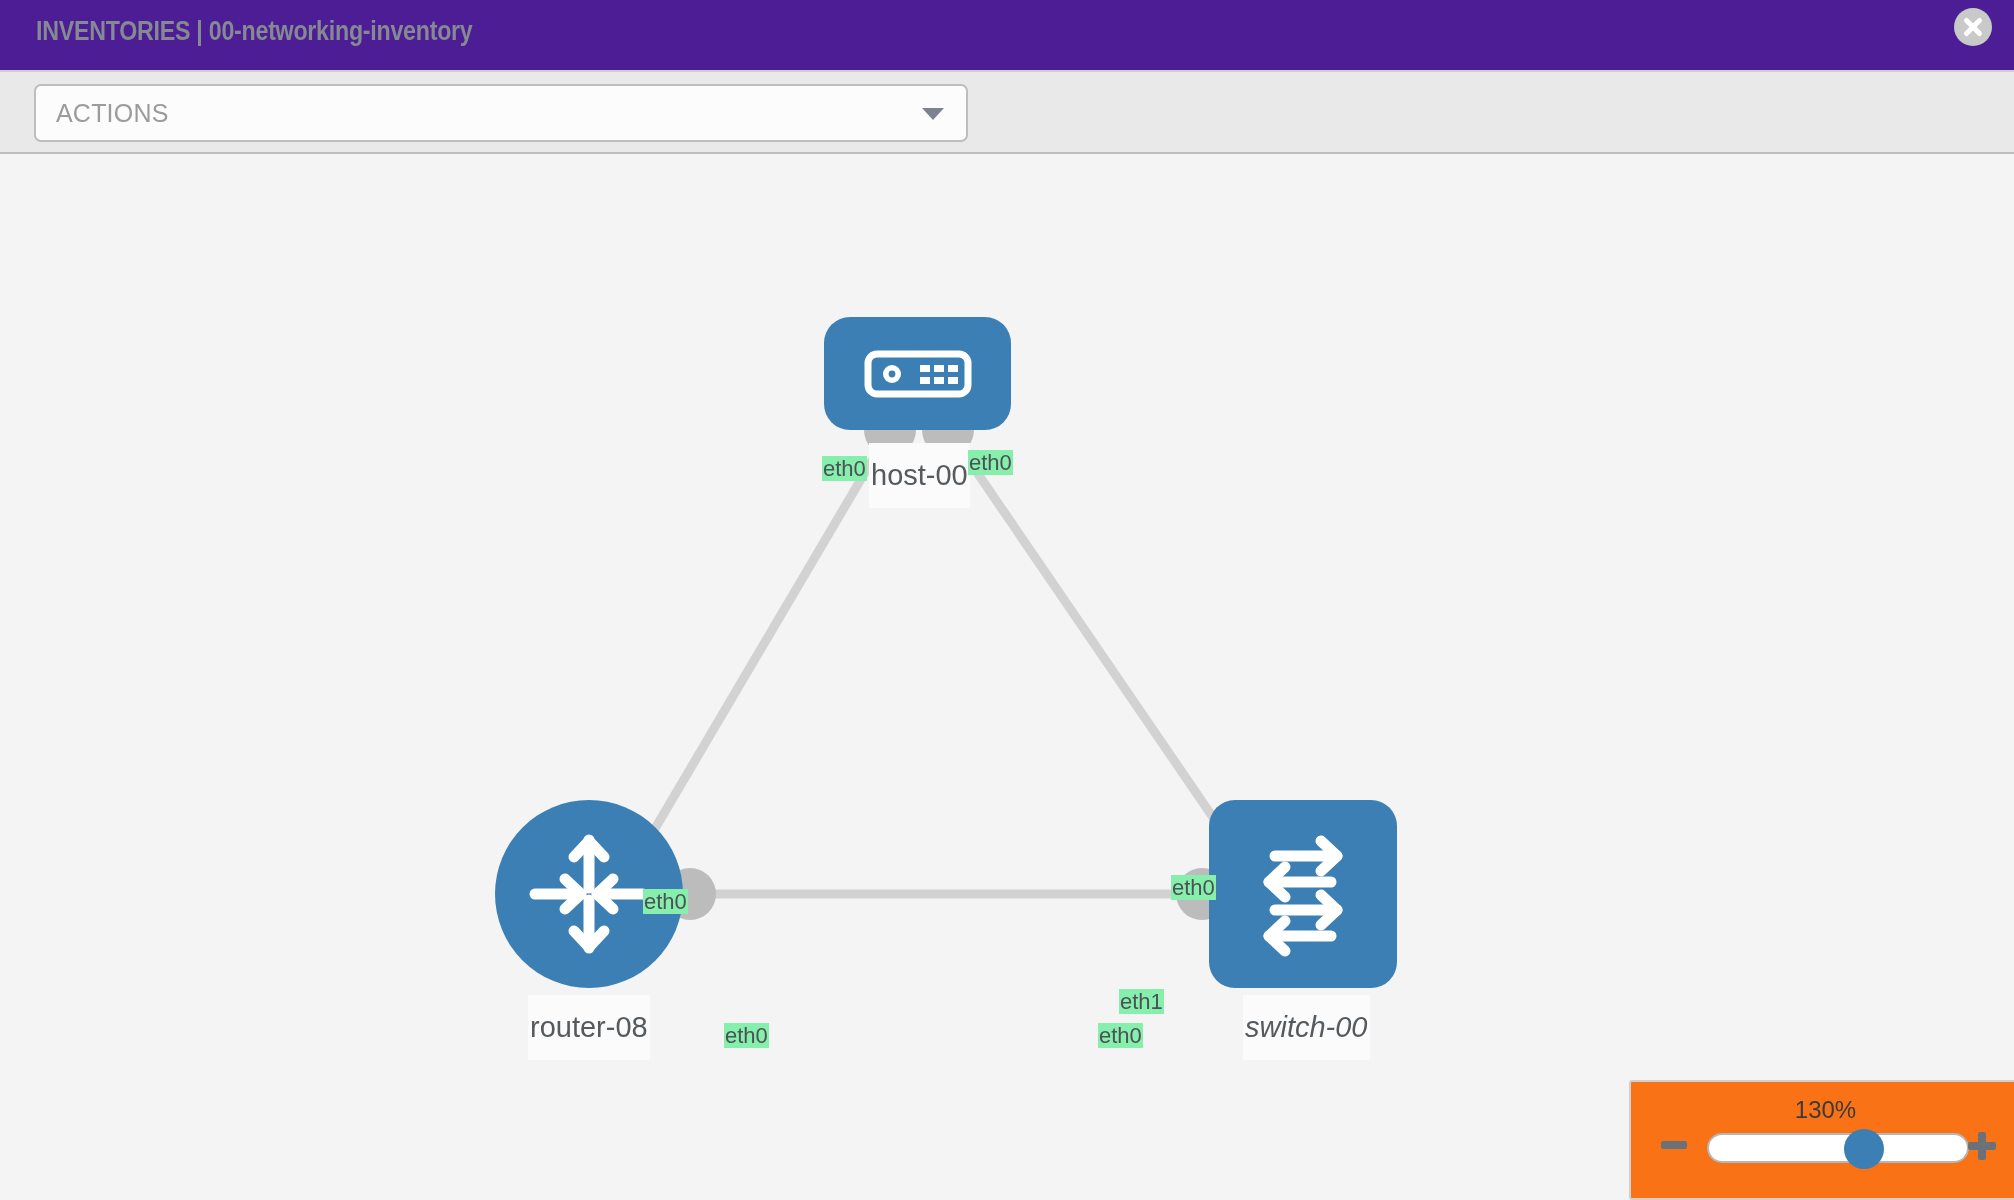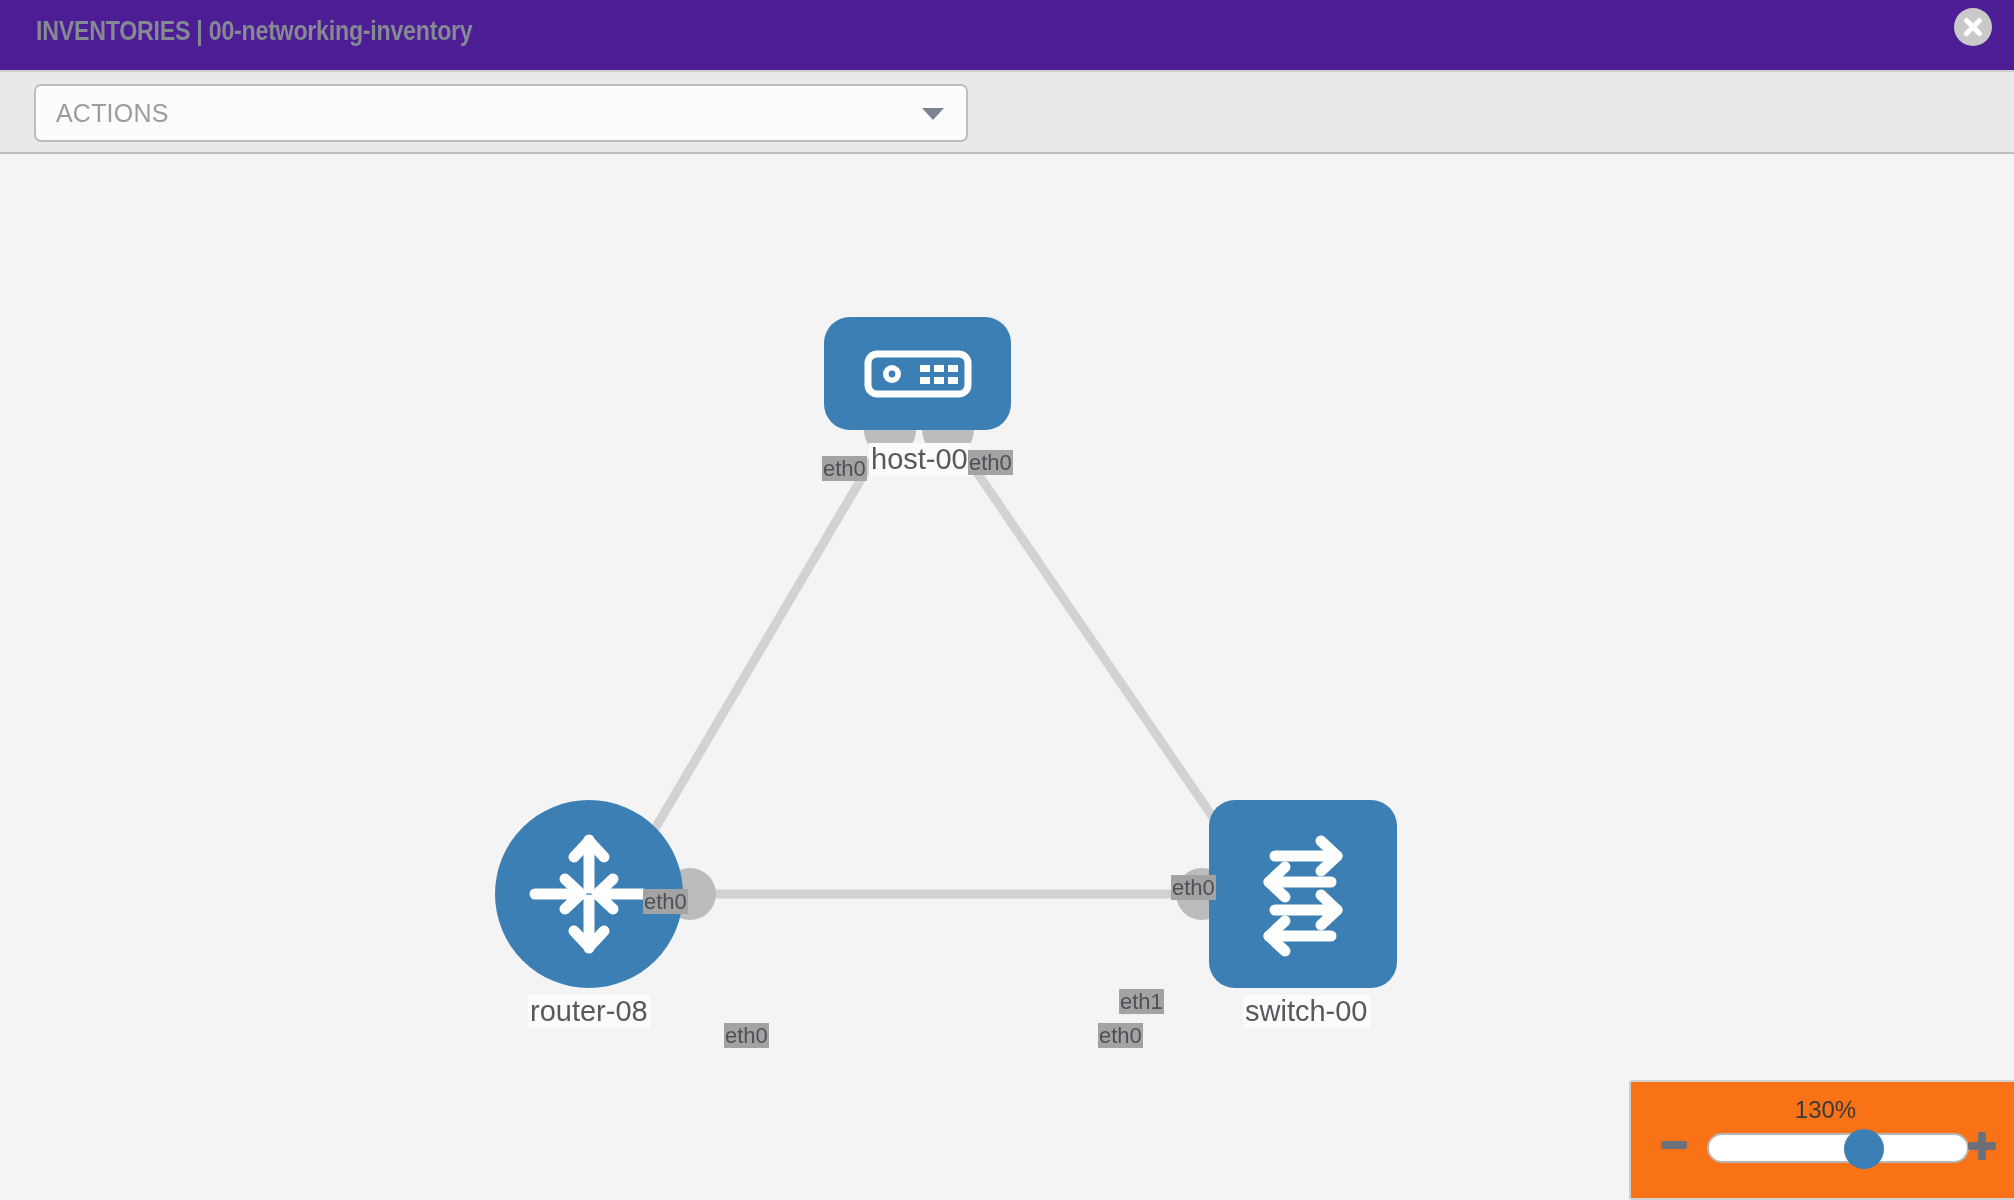--- a/index.html
+++ b/index.html
@@ -117,32 +117,32 @@
     border-radius: 26px;
   }
   .node svg { position: absolute; top: 0; left: 0; }
 
   .node-label {
     position: absolute;
     font-size: 29px;
     color: #555a5f;
     background: #fbfbfb;
     white-space: nowrap;
-    padding: 0 2px;
+    padding: 16px 2px;
     line-height: 1.15;
   }
   .lbl-host   { left: 869px; top: 289px; }
   .lbl-router { left: 528px; top: 841px; }
-  .lbl-switch { left: 1243px; top: 841px; }
+  .lbl-switch { left: 1243px; top: 841px; font-style: italic; }
 
   .iface-label {
     position: absolute;
     font-size: 22px;
     color: #4c5157;
-    background: #a3a3a3;
+    background: #86efac;
     white-space: nowrap;
     padding: 0 1px;
     line-height: 1.15;
   }
   .if-host-left   { left: 822px; top: 302px; }
   .if-host-right  { left: 968px; top: 296px; }
   .if-router-up   { left: 643px; top: 735px; }
   .if-switch-up   { left: 1171px; top: 721px; }
   .if-router-side { left: 724px; top: 869px; }
   .if-switch-sideA{ left: 1098px; top: 869px; }

